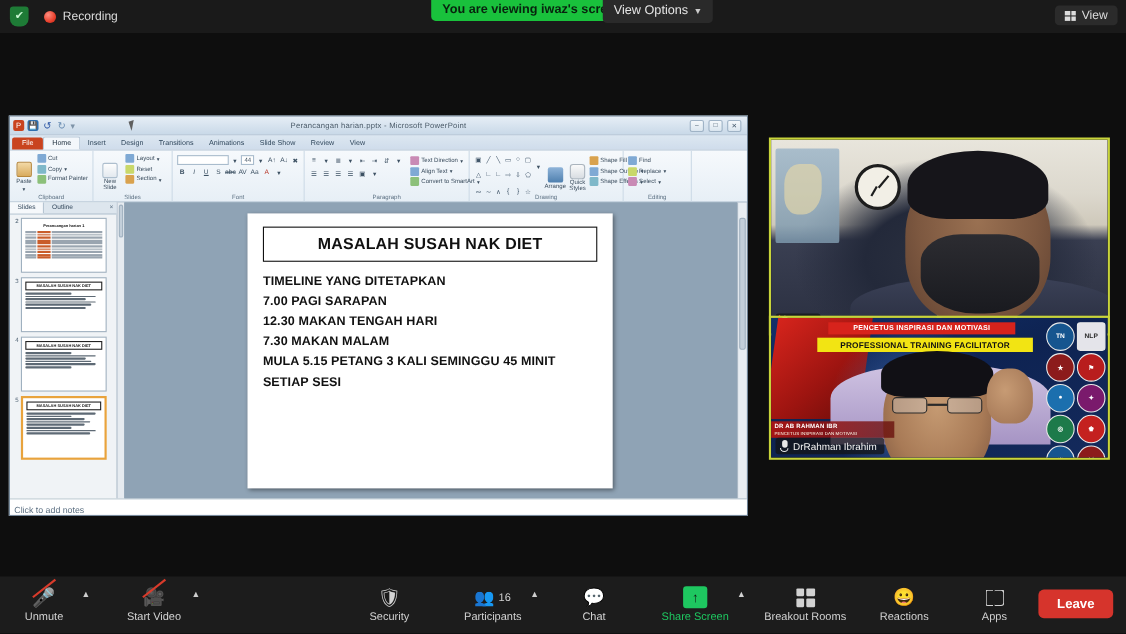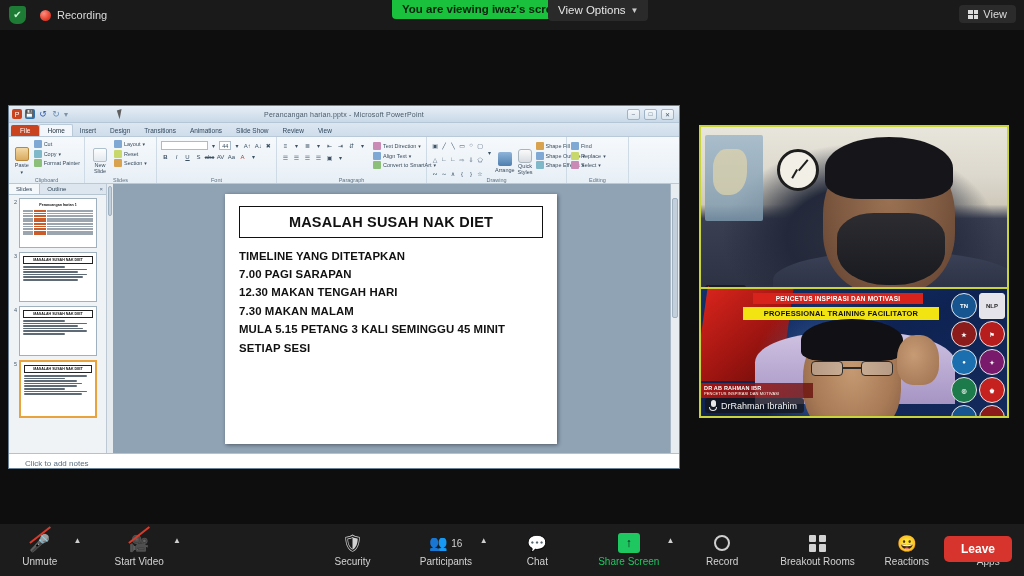--- a/index.html
+++ b/index.html
@@ -206,21 +206,21 @@
     line-height: 1.62; letter-spacing: .1px;
   }
   .stage-scroll-v {
     position: absolute; right: 0; top: 0; bottom: 0; width: 9px;
     background: #e8edf2; border-left: 1px solid #aab8c5;
   }
   .scroll-thumb { background: #c3cfda; border: 1px solid #9fb0bf; border-radius: 2px; }
 
   .notes {
     height: 20px; background: #fff; border-top: 1px solid #b4c2ce;
-    display: flex; align-items: center; padding-left: 16px;
+    display: flex; align-items: center; padding-left: 4px;
     font-size: 8px; color: #5a6e80;
   }
 
   
   .tile { position: absolute; overflow: hidden; }
   .tile-1 { left: 699px; top: 105px; width: 310px; height: 180px; border: 2px solid #c8d43a; margin-top: 20px; }
   .tile-2 { left: 699px; top: 287px; width: 310px; height: 131px; border: 2px solid #c8d43a; }
 
   .tile-1 .bg {
     position: absolute; inset: 0;
@@ -896,26 +896,20 @@
   </div>
 
   <div class="zb-item green" style="margin-left:16px;width:80px">
     <span class="gi">
       <span class="share-up">↑</span>
     </span>
     <span class="lbl">Share Screen</span>
     <span class="zb-caret" style="color:#d2d2d2">▲</span>
   </div>
 
-  <div class="zb-item" style="margin-left:18px">
-    <span class="gi">
-        <span class="rec-circle"></span>
-      </span>
-    <span class="lbl">Record</span>
-  </div>
 
   <div class="zb-item" style="margin-left:12px;width:96px">
     <span class="gi">
       <span class="br-grid">
           <i></i>
           <i></i>
           <i></i>
           <i></i>
         </span>
     </span>

